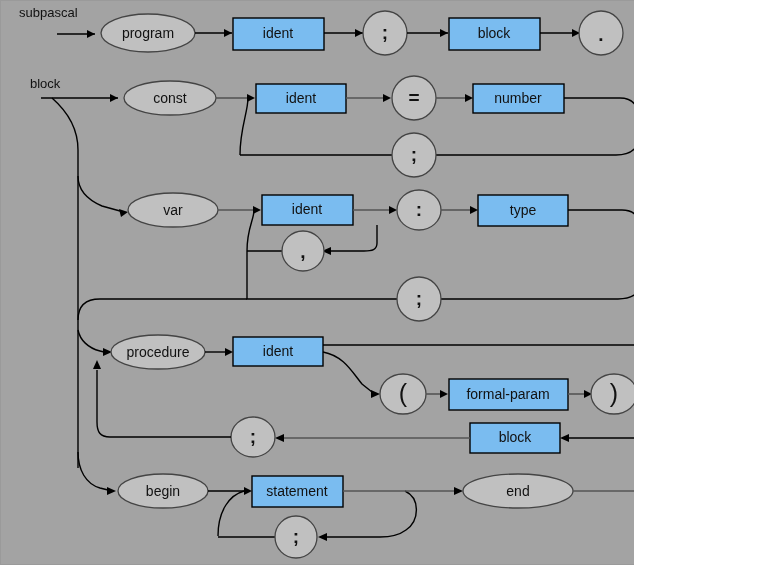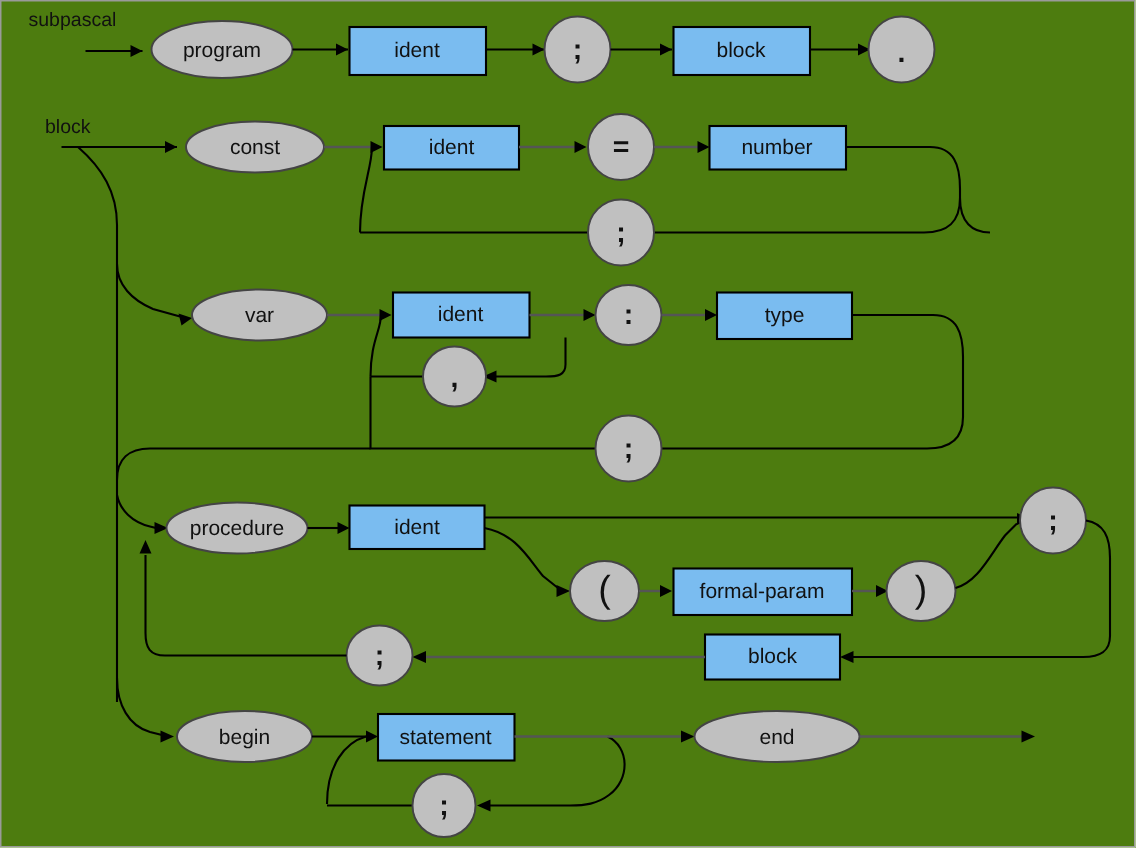--- a/index.html
+++ b/index.html
@@ -5,23 +5,23 @@
   html, body {
     margin: 0;
     padding: 0;
     background: #ffffff;
   }
   body {
     font-family: "Liberation Sans", sans-serif;
   }
   #canvas {
     position: relative;
-    width: 757px;
+    width: 634px;
     height: 565px;
-    background: #4d7c0f;
+    background: #a3a3a3;
     overflow: hidden;
   }
   svg#diagram {
     position: absolute;
     left: 0;
     top: 0;
     width: 757px;
     height: 565px;
   }
   .term-rect {

